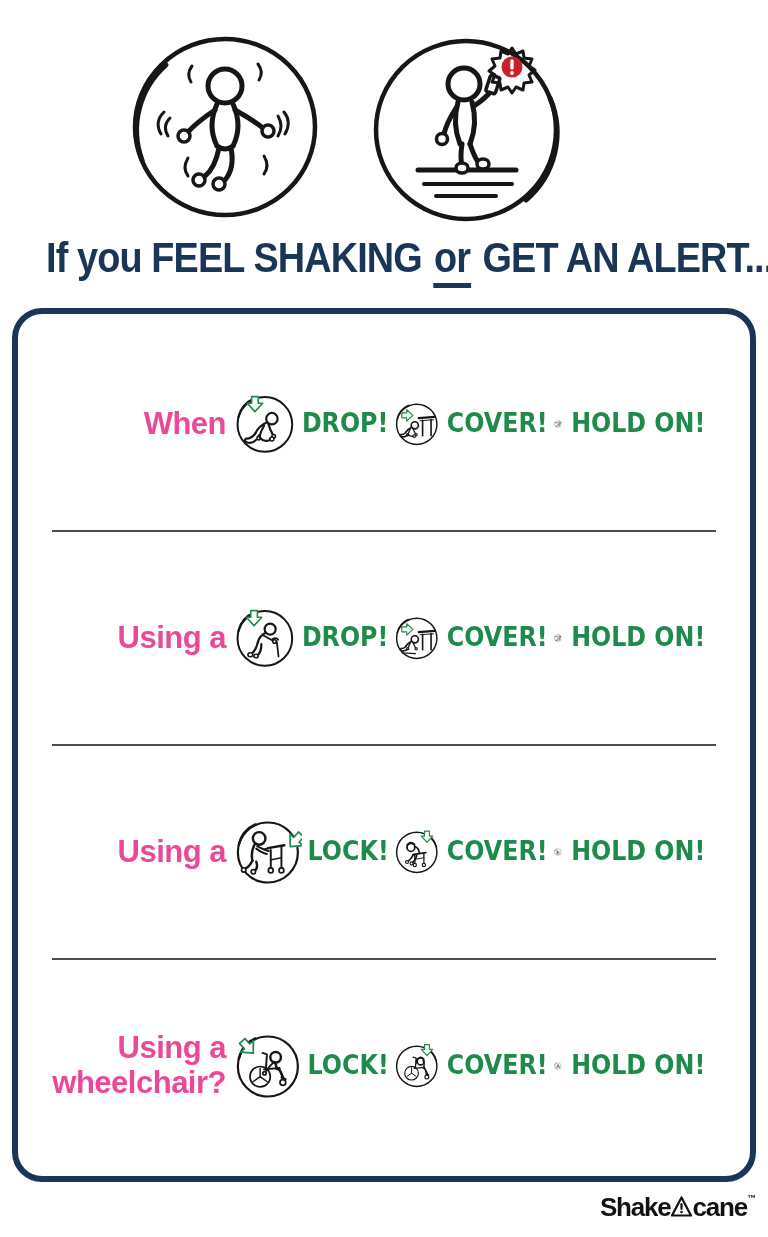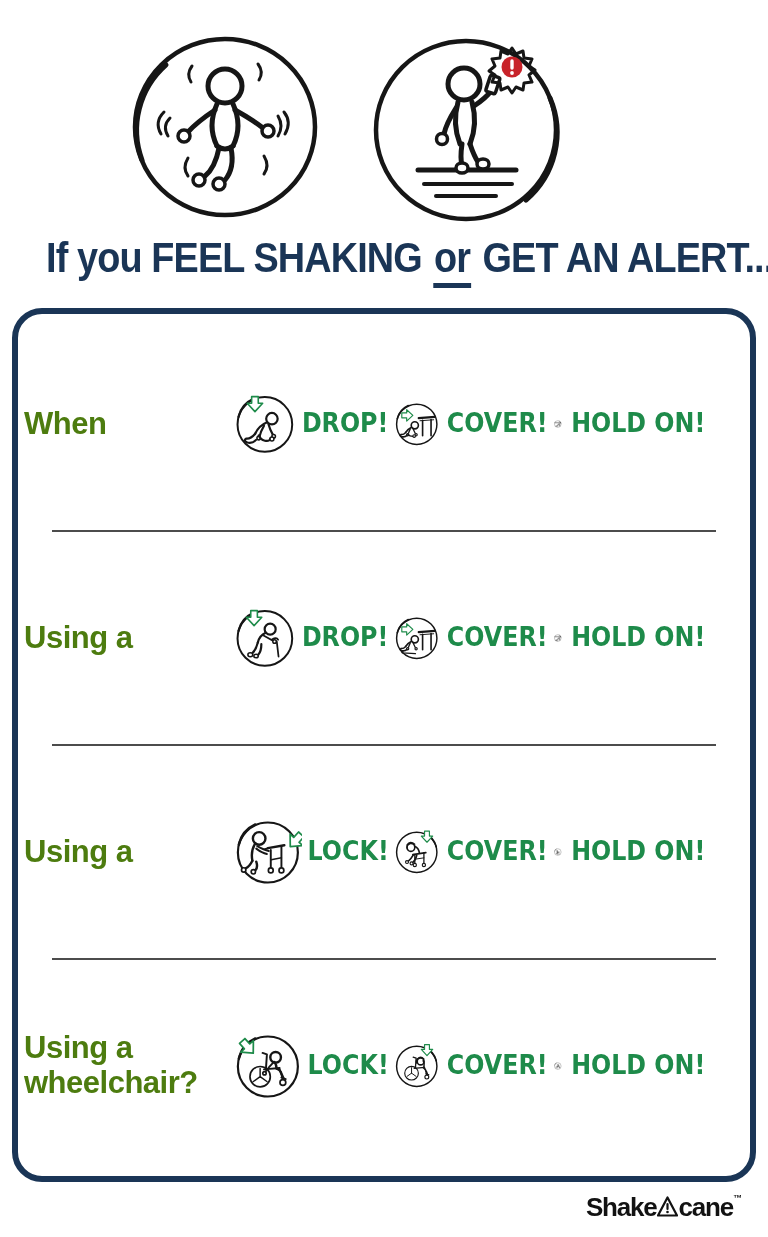--- a/index.html
+++ b/index.html
@@ -14,41 +14,41 @@
   .title{position:absolute;left:0;top:233px;width:768px;text-align:center;
     color:#1A3556;font-weight:bold;font-size:43px;letter-spacing:-1px;
     transform:scaleX(0.88);transform-origin:50% 50%;white-space:nowrap;}
   .title .orword{display:inline-block;border-bottom:5px solid #1A3556;padding:0 1px 1px;margin:0 2px;}
 
   
   .box{position:absolute;left:12px;top:308px;width:744px;height:874px;box-sizing:border-box;
     border:6px solid #1A3556;border-radius:30px;display:flex;flex-direction:column;padding:4px 0;}
   .row{flex:1;display:flex;align-items:center;padding-left:6px;}
   .divider{height:2px;background:#4C4C4C;margin:0 34px;flex:none;}
-  .row-label{width:202px;text-align:left;color:#4d7c0f;font-weight:bold;font-size:31px;
+  .row-label{width:202px;text-align:right;color:#ec4899;font-weight:bold;font-size:31px;
     line-height:1.12;letter-spacing:-0.5px;flex:none;}
   .cells{display:flex;margin-left:8px;}
   .cell{width:160px;display:flex;flex-direction:row;align-items:center;}
   .cell svg{display:block;}
   .caption{color:#1E8B4A;font-weight:bold;font-size:27px;margin-top:-4px;white-space:nowrap;
     font-family:"DejaVu Sans", sans-serif;display:inline-block;transform:scaleX(0.88);letter-spacing:0px;}
 
   
   .ring{fill:#fff;stroke:#161616;stroke-width:4.5;}
   .ringo{fill:none;stroke:#161616;stroke-width:5;stroke-linecap:round;}
   .k{fill:none;stroke:#161616;stroke-width:5;stroke-linecap:round;stroke-linejoin:round;}
   .k6{stroke-width:6.5;}
   .k4{stroke-width:4;}
   .k3{stroke-width:3;}
   .hd{fill:#fff;stroke:#161616;stroke-width:5;}
   .dot{fill:#fff;stroke:#161616;stroke-width:3.5;}
   .ar{fill:#fff;stroke:#1E8B4A;stroke-width:3.6;stroke-linecap:round;stroke-linejoin:round;}
 
   
-  .brand{position:absolute;right:26px;top:1192px;display:flex;align-items:center;
+  .brand{position:absolute;right:12px;top:1192px;display:flex;align-items:center;
     color:#121212;font-weight:bold;font-size:26px;letter-spacing:-1.2px;}
   .brand svg{margin:0 0.5px 2px;}
   .tm{font-size:9px;vertical-align:top;position:relative;top:-10px;letter-spacing:0;}
 </style>
 </head>
 <body>
 
 <div class="poster">
 
   <svg class="hicon left" width="198" height="194" viewBox="0 0 198 194">

